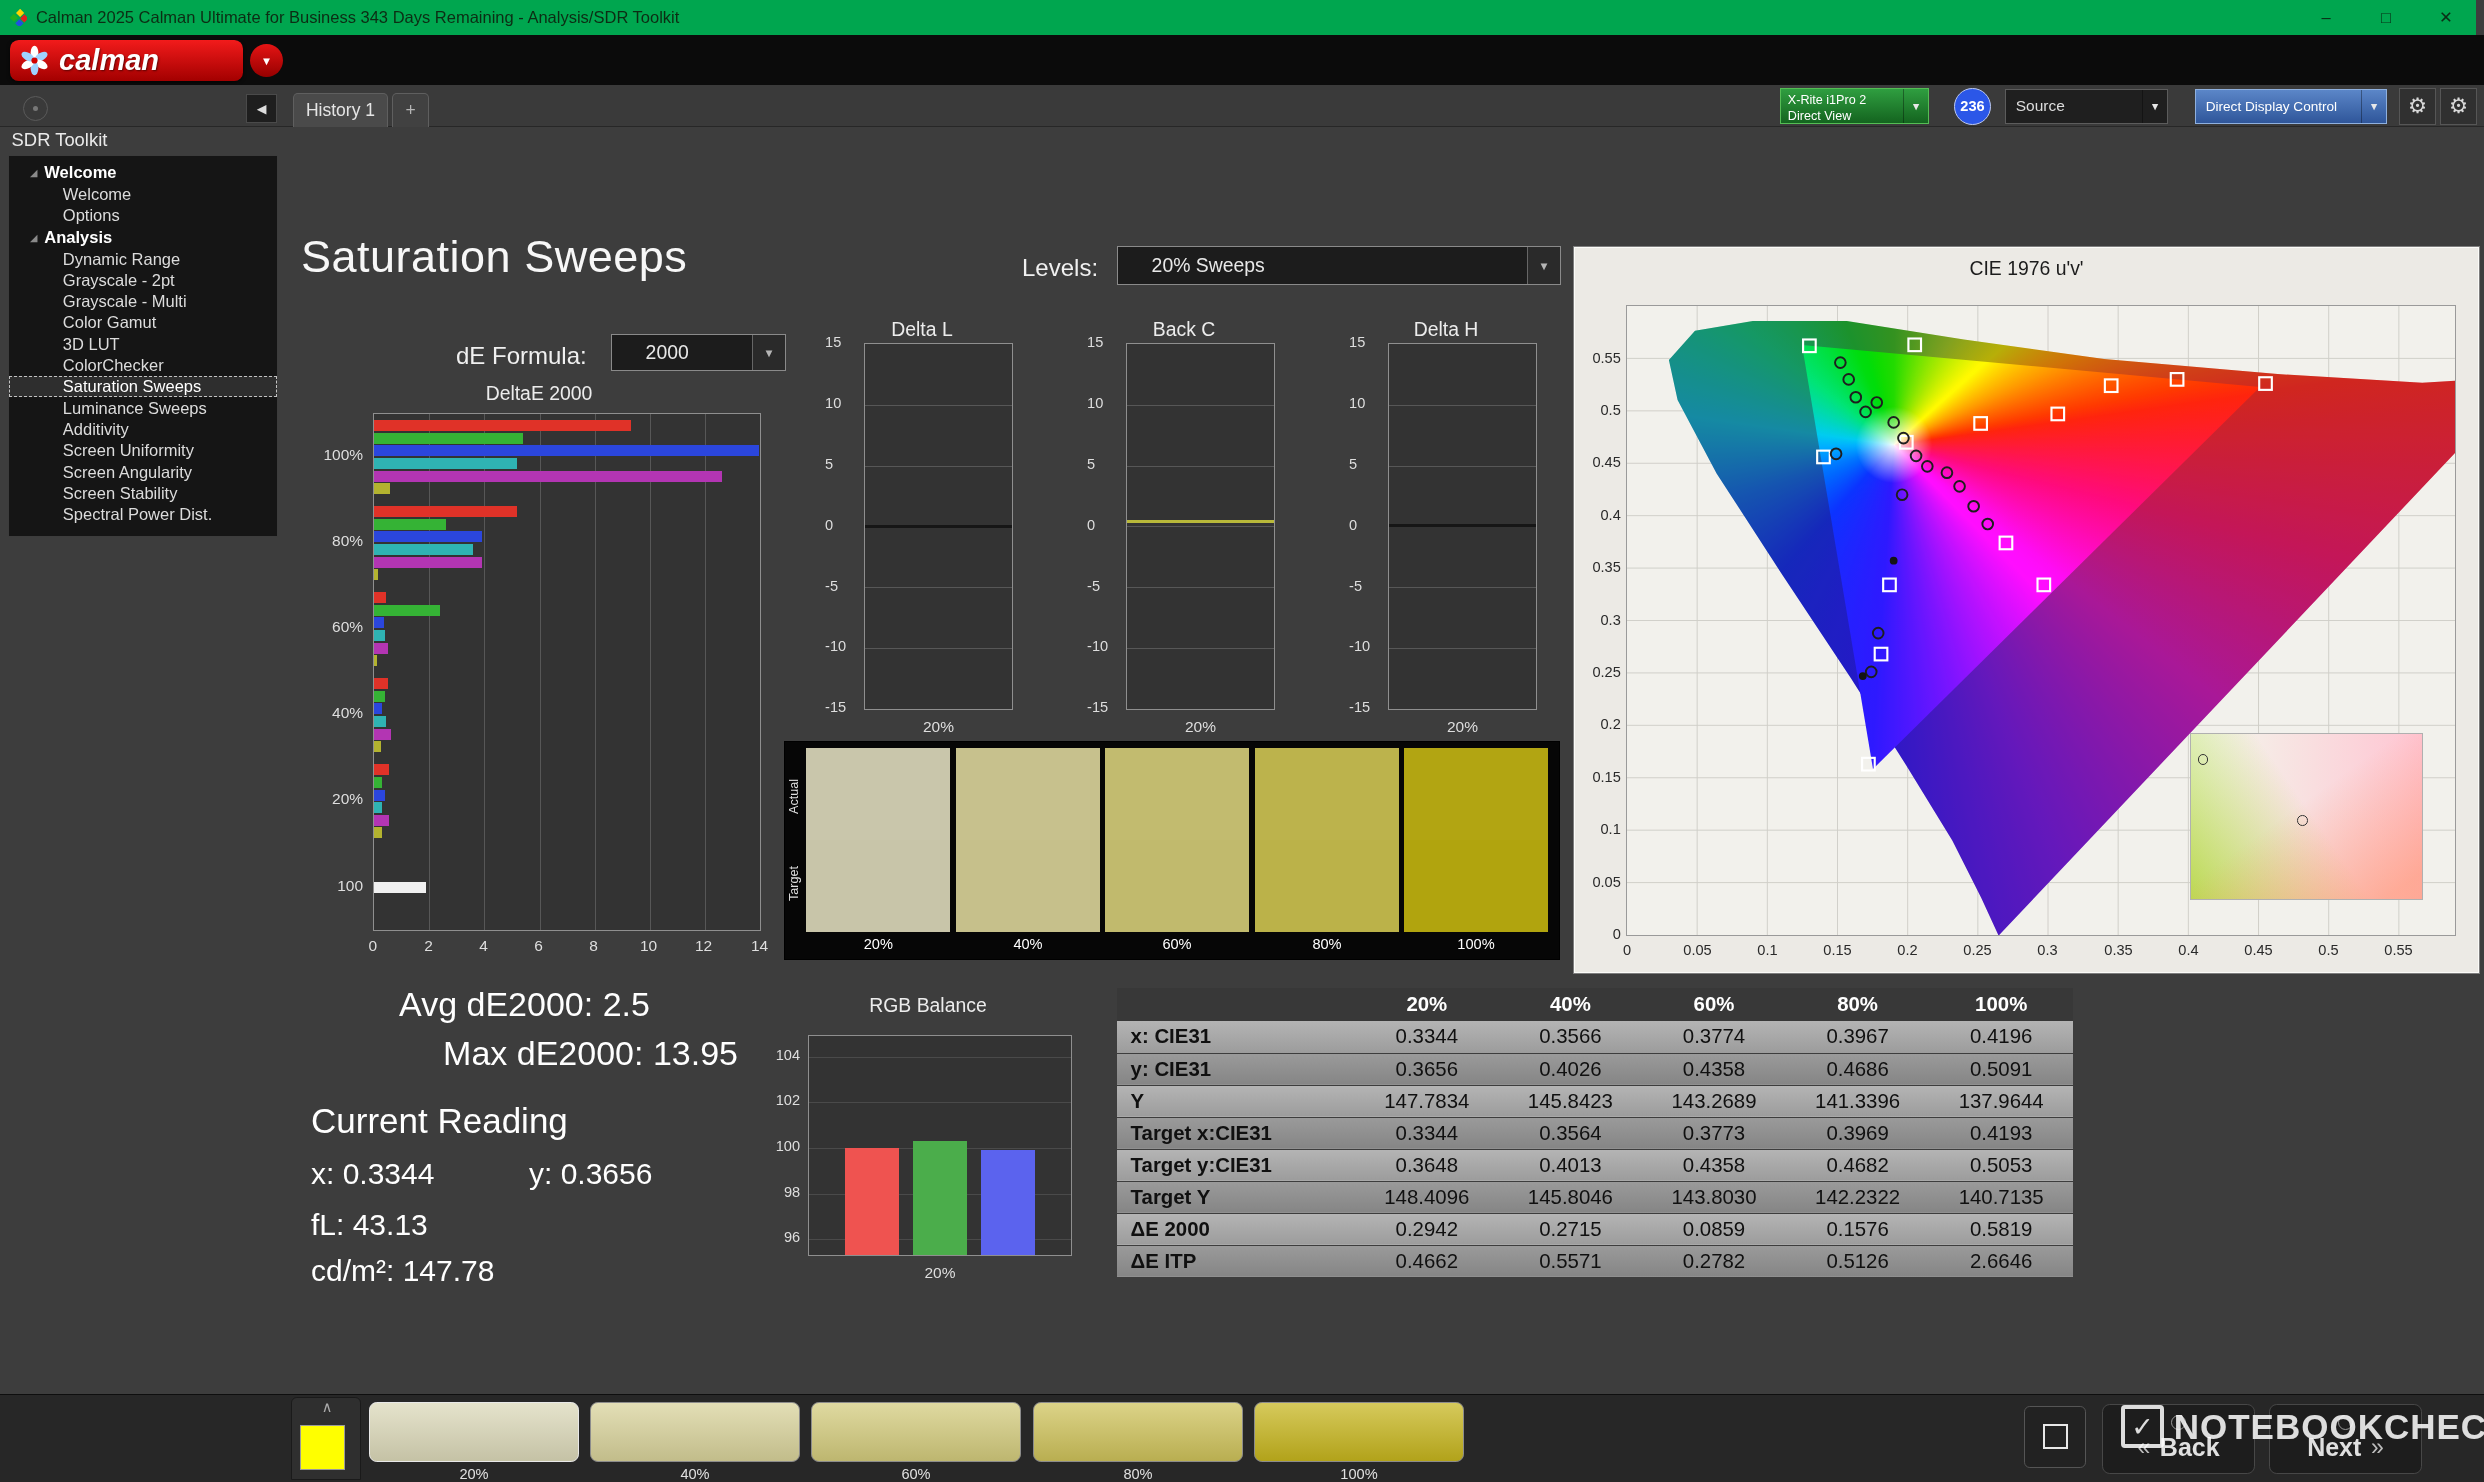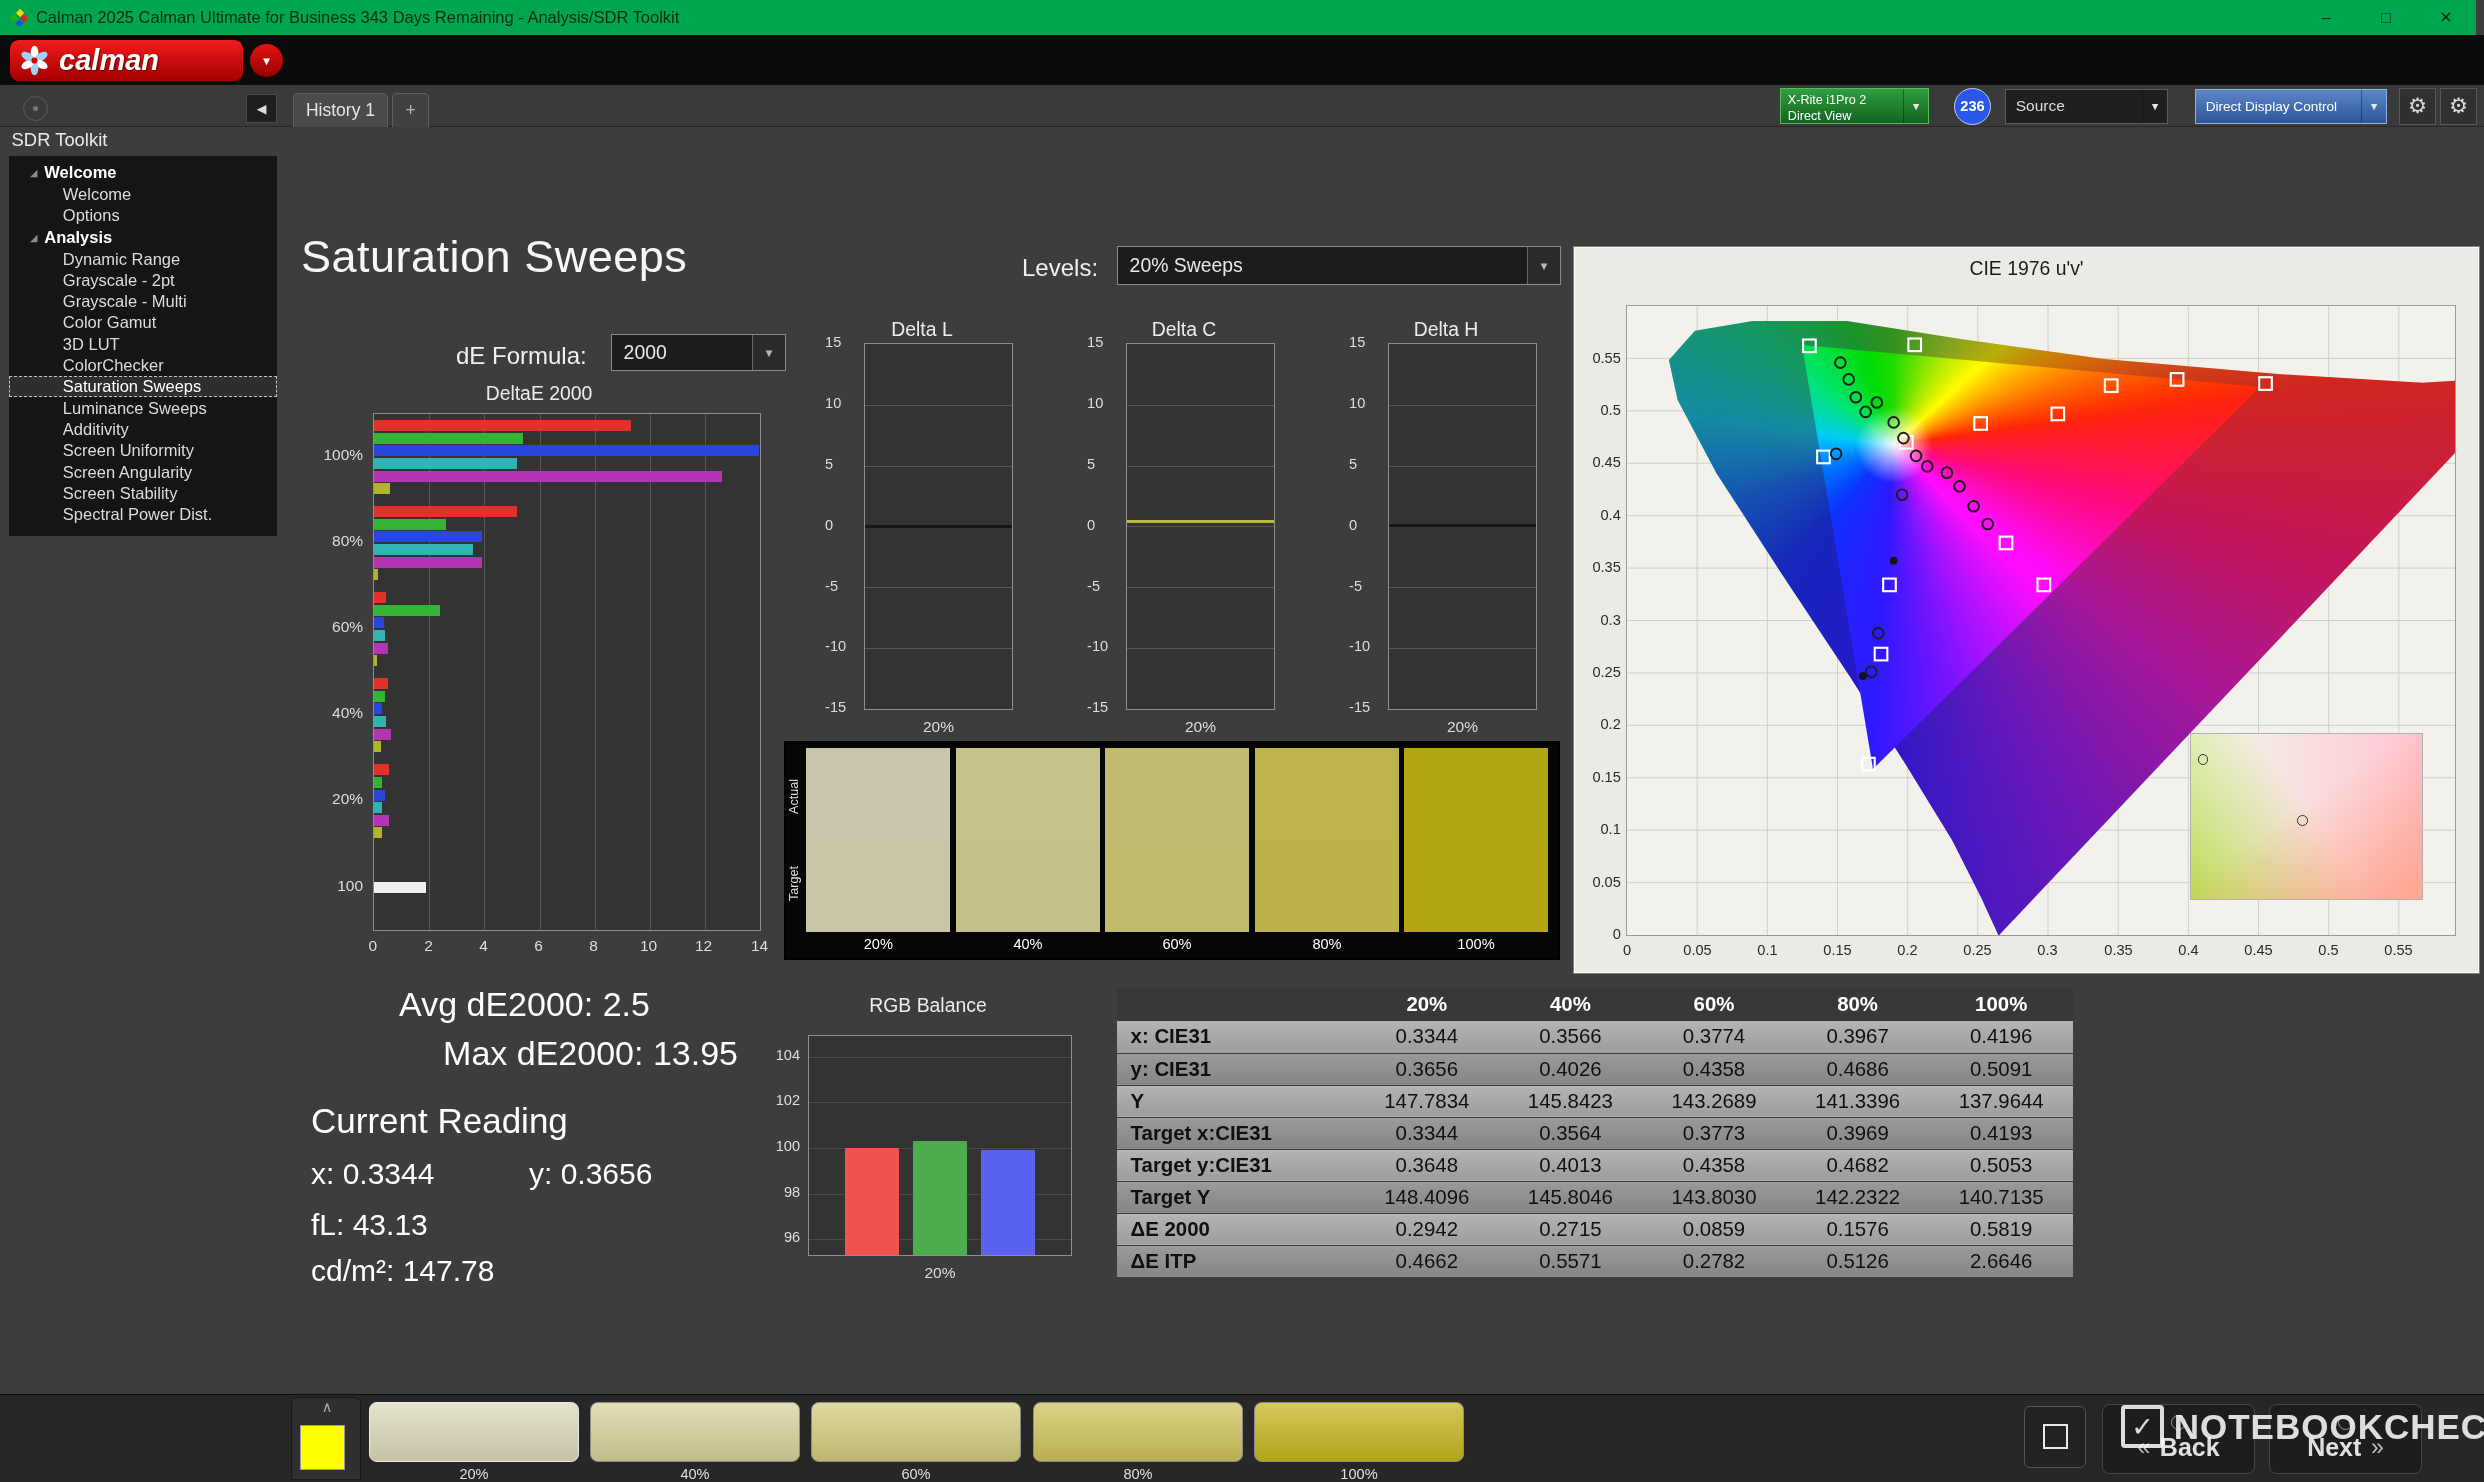--- a/index.html
+++ b/index.html
@@ -68,21 +68,21 @@
   .tree-marker{color:#8a8a8a;font-size:9.7px;}
   .tree-item{height:21.3px;display:flex;align-items:center;padding-left:54px;color:#dcdcdc;
     font-size:16.5px;white-space:nowrap;}
   .tree-item.selected{background:#2e2e2e;outline:1px dashed #c2c2c2;outline-offset:-1px;color:#fff;}
 
   
   .page-title{position:absolute;left:301px;top:231px;font-size:45px;color:#f7f7f7;letter-spacing:0.5px;}
   .levels-label{position:absolute;left:1022px;top:254px;font-size:24px;color:#f0f0f0;}
   .de-label{position:absolute;left:456px;top:342px;font-size:24px;color:#f0f0f0;}
   .dropdown{position:absolute;background:#1c1c1c;border:1px solid #8a8a8a;display:flex;color:#e8e8e8;}
-  .dd-label{flex:1;display:flex;align-items:center;padding-left:11.6px;font-size:19.4px;}
+  .dd-label{flex:1;display:flex;align-items:center;padding-left:11.6px;font-size:19.4px;margin-left:22px;}
   .dd-caret{width:33px;border-left:1px solid #666;display:flex;align-items:center;
     justify-content:center;color:#b5b5b5;font-size:11.6px;background:#2a2a2a;}
   .dd-levels{left:1117px;top:246px;width:444px;height:39px;}
   .dd-deformula{left:611px;top:334px;width:175px;height:37px;}
 
   
   .chart-title{position:absolute;top:1.9px;width:100%;text-align:center;color:#ececec;font-size:19.4px;}
   .plot{position:absolute;background:#333;border:1px solid #8f8f8f;overflow:hidden;}
   .vgrid{position:absolute;top:0;bottom:0;width:1px;background:#575757;}
   .hgrid{position:absolute;left:0;right:0;height:1px;background:#575757;}
@@ -378,21 +378,21 @@
       <div class="hgrid" style="top: 61px;"></div>
       <div class="hgrid" style="top: 122px;"></div>
       <div class="hgrid" style="top: 182px;"></div>
       <div class="hgrid" style="top: 243px;"></div>
       <div class="hgrid" style="top: 304px;"></div>
       <div class="dataline" style="top: 181px; background: rgb(22, 22, 22);"></div>
     </div>
   <div class="xcap">20%</div>
 </div>
 <div class="mini mini2">
-  <div class="chart-title">Delta C</div>
+  <div class="chart-title">Back C</div>
   <div class="mini-ylabels">
       <div class="mini-ylab" style="top: 18.4px;">15</div>
       <div class="mini-ylab" style="top: 79px;">10</div>
       <div class="mini-ylab" style="top: 140px;">5</div>
       <div class="mini-ylab" style="top: 201px;">0</div>
       <div class="mini-ylab" style="top: 262px;">-5</div>
       <div class="mini-ylab" style="top: 322px;">-10</div>
       <div class="mini-ylab" style="top: 383px;">-15</div>
     </div>
   <div class="plot mini-plot">

